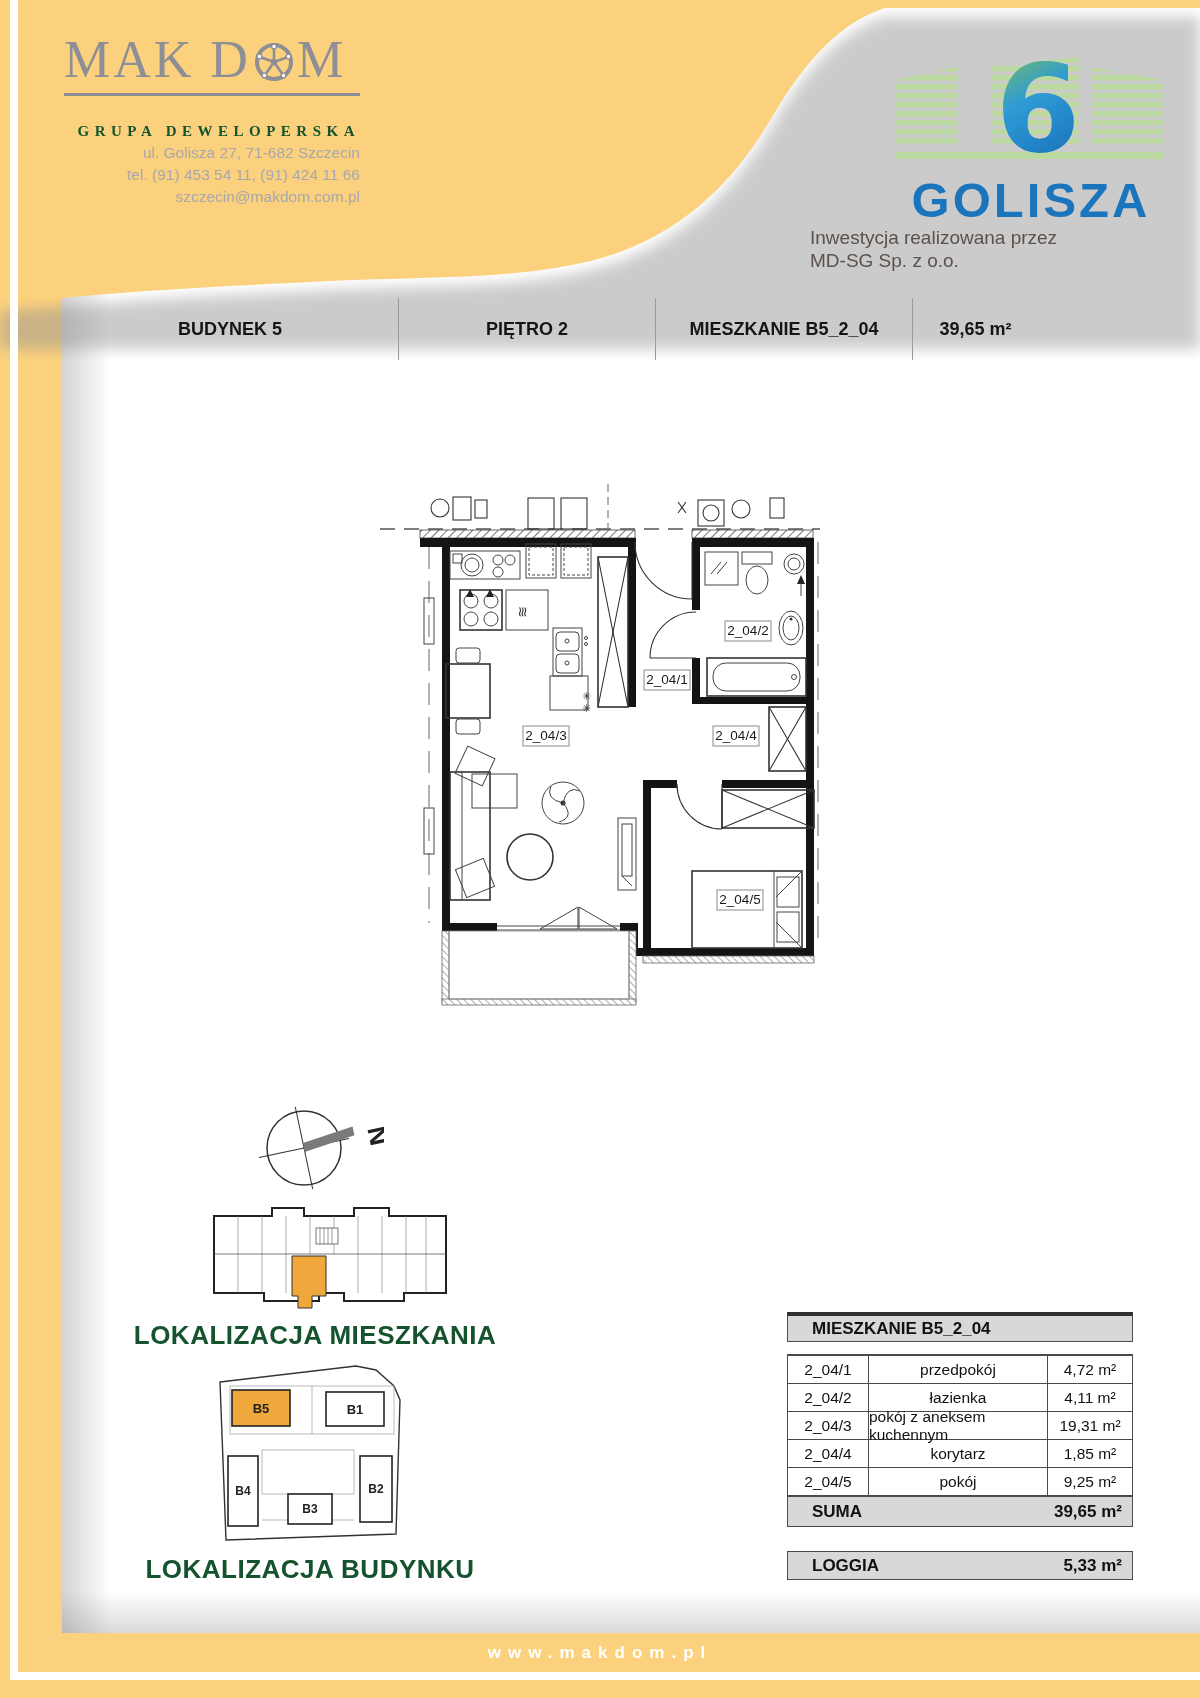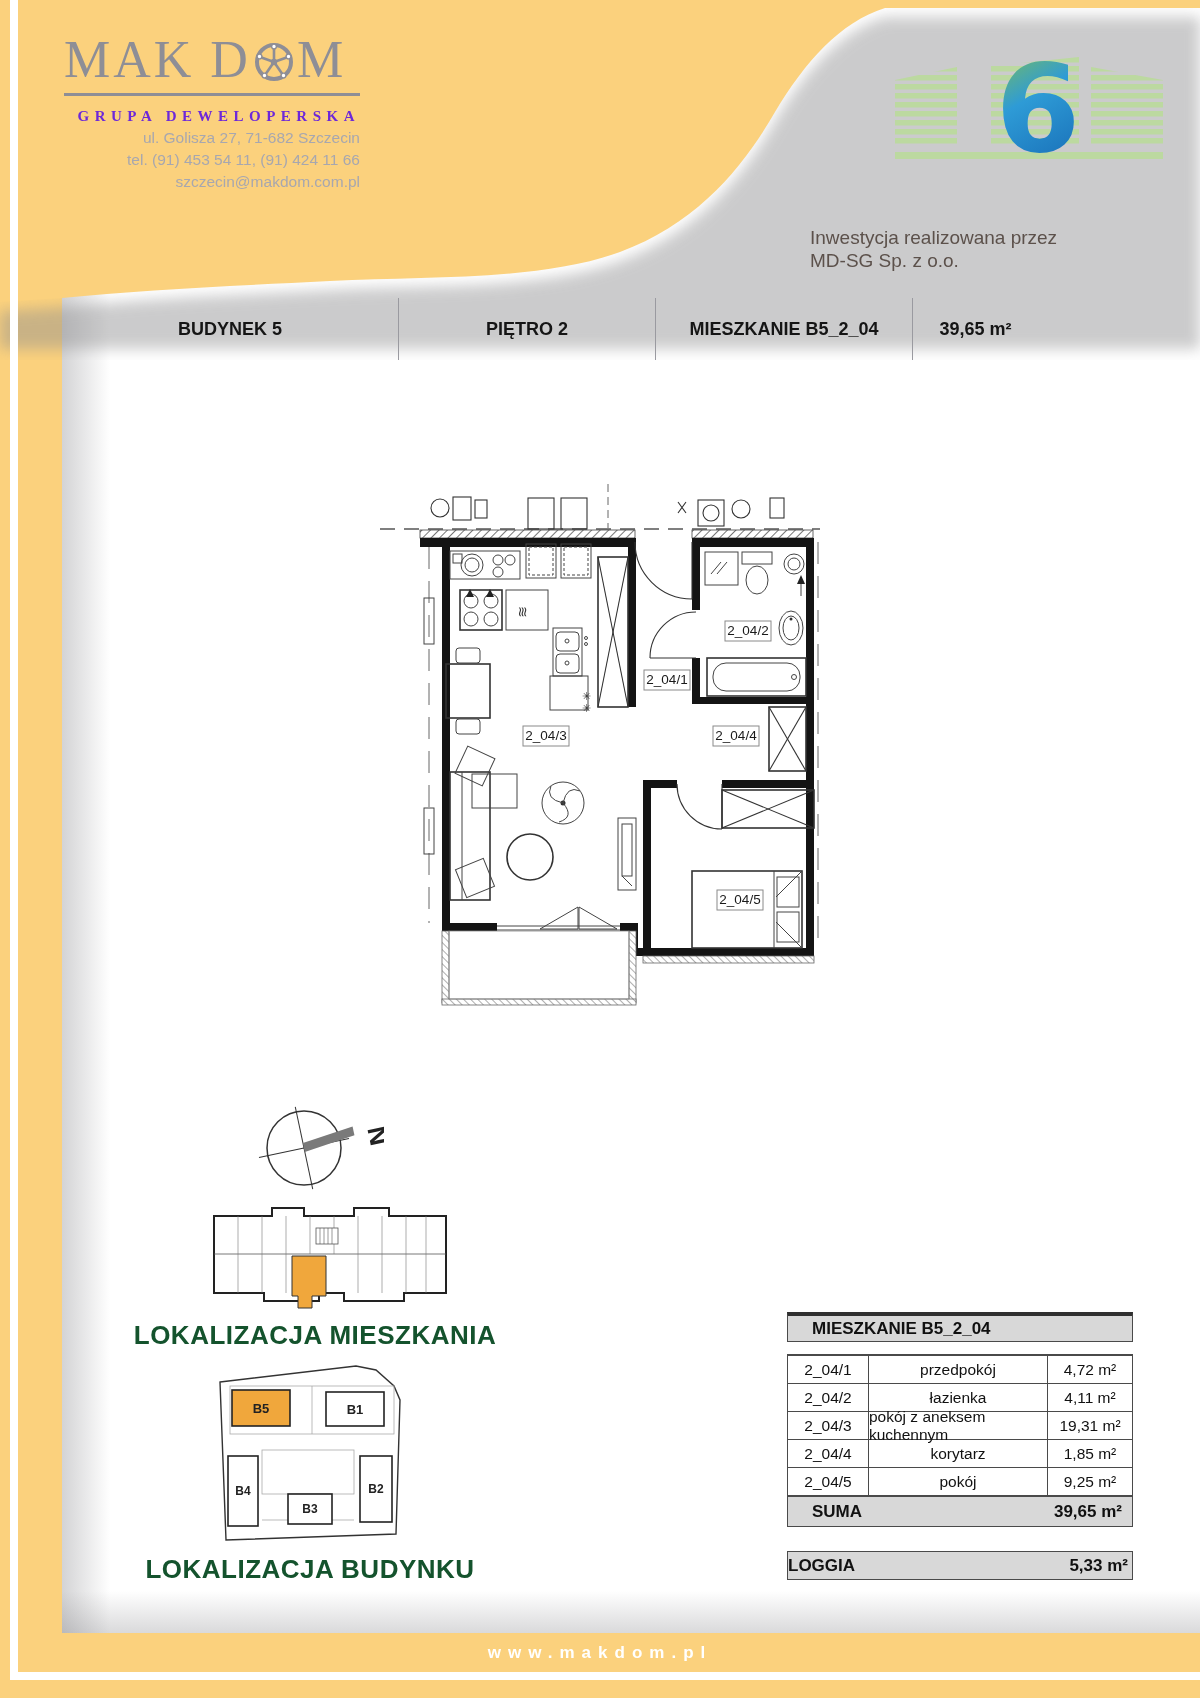--- a/index.html
+++ b/index.html
@@ -13,21 +13,21 @@
   .white-line-v{position:absolute;left:10px;top:0;width:8px;height:1672px;background:#fff;z-index:6;}
   .white-line-h{position:absolute;left:10px;right:0;top:1672px;height:8px;background:#fff;z-index:6;}
   .swoosh{position:absolute;left:0;top:0;width:1200px;height:360px;z-index:2;}
 
   
   .brand{position:absolute;left:64px;top:34px;z-index:4;color:#8E8E96;text-align:right;}
   .brand-logo{display:flex;align-items:center;font-family:"Liberation Serif",serif;
         font-size:52px;letter-spacing:3px;color:#8E8E96;line-height:52px;}
   .brand-rule{width:296px;height:3px;background:#8E8E96;margin-top:7px;}
   .brand-sub{font-family:"Liberation Serif",serif;font-weight:bold;font-size:15px;
-        letter-spacing:5.5px;margin-top:12px;color:#6d28d9;}
+        letter-spacing:5.5px;margin-top:27px;color:#14532d;}
   .brand-addr{margin-top:2px;font-size:15.5px;line-height:22px;color:#A7A7AF;}
 
   
   .proj{position:absolute;z-index:4;}
   .proj-name{position:absolute;left:893px;top:172px;width:276px;text-align:center;
         font-size:49px;font-weight:bold;letter-spacing:3px;color:#1B75BC;z-index:4;}
   .proj-note{position:absolute;left:810px;top:226px;width:358px;text-align:left;
         font-size:19px;line-height:23px;color:#5C514B;z-index:4;}
 
   
@@ -57,22 +57,22 @@
   .tc{display:flex;align-items:center;justify-content:center;box-sizing:border-box;}
   .tc1{width:80px;}
   .tc2{width:180px;border-left:1px solid #4a4a4a;border-right:1px solid #4a4a4a;}
   .tc3{flex:1;}
   .suma{display:flex;align-items:center;height:29px;background:#D8D8D8;font-weight:bold;
         font-size:17px;border-top:1px solid #4a4a4a;}
   .suma .lab{padding-left:24px;}
   .suma .val{margin-left:auto;padding-right:10px;}
   .loggia{box-sizing:border-box;margin-top:24px;height:29px;background:#D8D8D8;
         border:1px solid #4a4a4a;display:flex;align-items:center;font-weight:bold;font-size:17px;}
-  .loggia .lab{}
-  .loggia .val{margin-left:auto;padding-right:4px;}
+  .loggia .lab{padding-left:24px;}
+  .loggia .val{margin-left:auto;padding-right:10px;}
 
   .footer-url{position:absolute;left:0;right:0;top:1643px;text-align:center;color:#ffffff;
         font-size:17px;letter-spacing:7px;z-index:7;font-weight:bold;}
 
   
   .wall{fill:#141414;}
   .thin{stroke:#333;stroke-width:1.1;fill:none;}
   .thin2{stroke:#333;stroke-width:1.6;fill:none;}
   .furn{stroke:#444;stroke-width:1;fill:none;}
   .lbl-box{fill:#fff;stroke:#8a8a8a;stroke-width:1;}
@@ -183,20 +183,21 @@
         <rect x="196" y="41" width="72" height="5.5"></rect>
       <rect x="196" y="50" width="72" height="5.5"></rect>
         <rect x="196" y="59" width="72" height="5.5"></rect>
       <rect x="196" y="68" width="72" height="5.5"></rect>
         <rect x="196" y="77" width="72" height="5.5"></rect>
       <rect x="196" y="86" width="72" height="5.5"></rect>
     </g>
     <rect x="0" y="100" width="268" height="7" fill="#BCD9A0"></rect>
     <text x="143" y="99" font-size="122" font-weight="bold" text-anchor="middle" font-family="DejaVu Sans, sans-serif" fill="url(#g6)">6</text>
   </svg>
+  <div class="proj-name">GOLISZA</div>
   <div class="proj-note">
     <div>Inwestycja realizowana przez</div>
     <div>MD-SG Sp. z o.o.</div>
   </div>
 
   <div class="hdr">
     <div class="hdr-cell b c1">BUDYNEK 5</div>
     <div class="hdr-cell b c2">PIĘTRO 2</div>
     <div class="hdr-cell b c3">MIESZKANIE B5_2_04</div>
     <div class="hdr-cell c4">39,65 m²</div>

